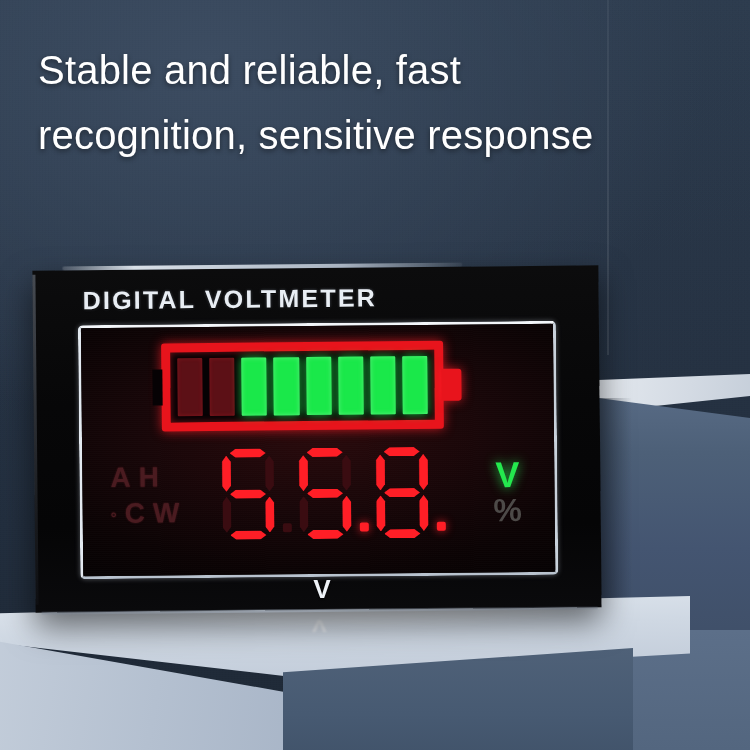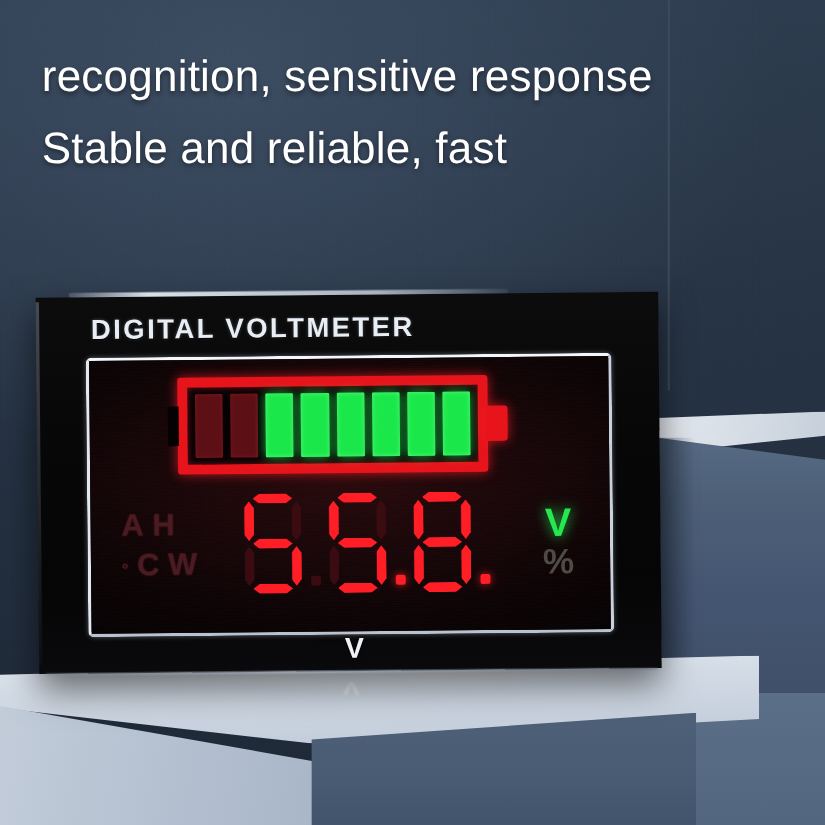--- a/index.html
+++ b/index.html
@@ -334,22 +334,22 @@
   <div class="bg-base"></div>
   <div class="bg-noise"></div>
   <div class="bg-seam"></div>
 
   <div class="ped-r-top"></div>
   <div class="ped-r-face"></div>
   <div class="ped-r-shadeL"></div>
   <div class="floor-r"></div>
 
   <div class="headline">
+    <div>Stable and reliable, fast</div>
     <div>recognition, sensitive response</div>
-    <div>Stable and reliable, fast</div>
   </div>
 
   <div class="floor-l"></div>
   <div class="ped-top"></div>
   <div class="ped-top-glow"></div>
   <div class="ped-face-l"></div>
   <div class="ped-face-r"></div>
   <div class="refl-v">V</div>
 
   <div id="device">

